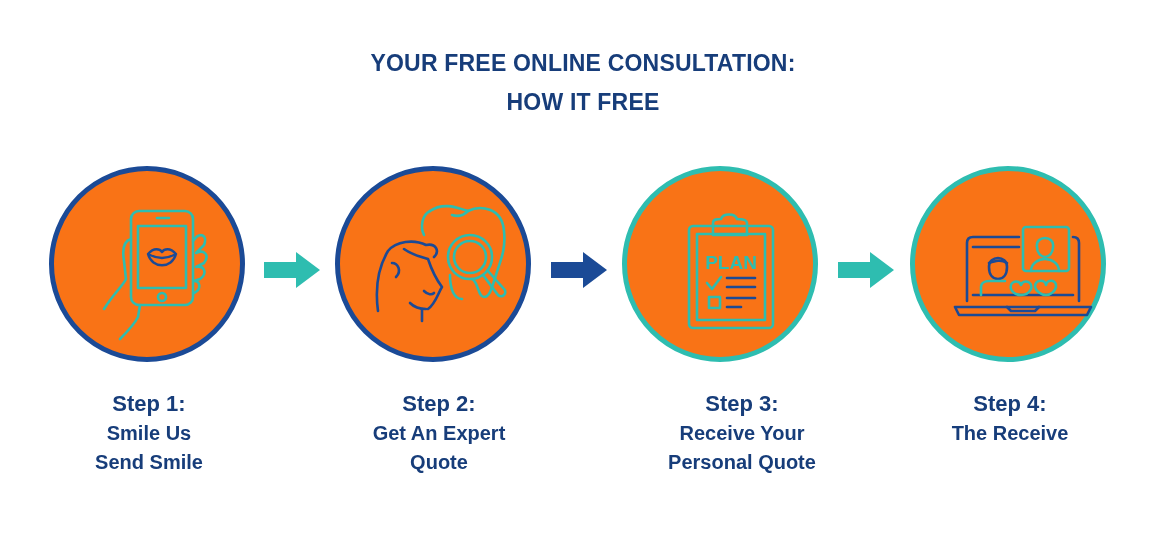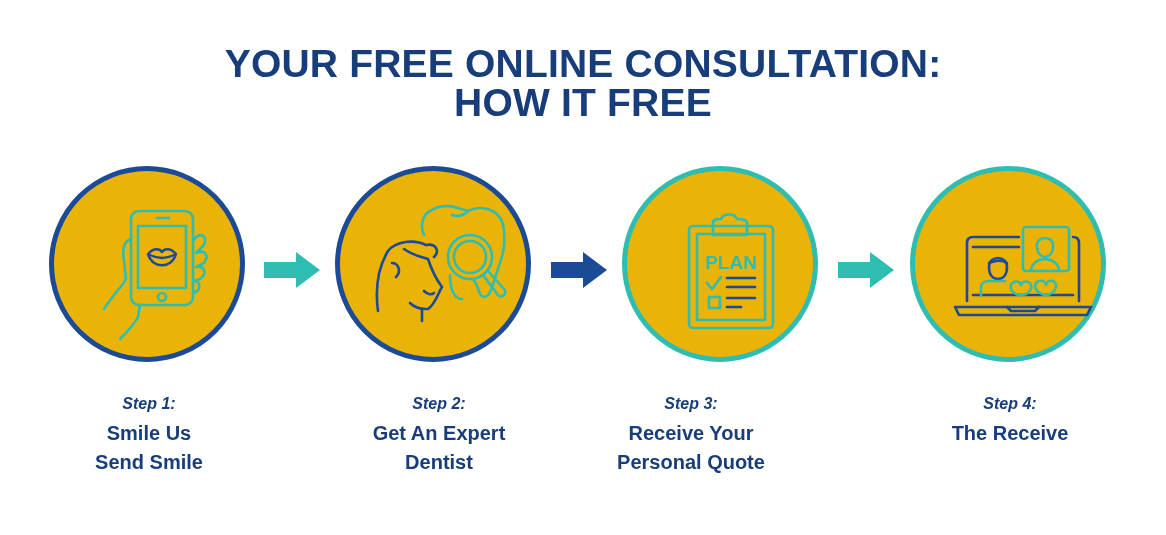--- a/index.html
+++ b/index.html
@@ -1,26 +1,26 @@
 <!DOCTYPE html>
 <html><head>
 <meta charset="utf-8">
 <style>
   html, body { margin: 0; padding: 0; background: #ffffff; }
   body { width: 1166px; height: 535px; position: relative; overflow: hidden;
          font-family: "Liberation Sans", "DejaVu Sans", sans-serif; }
   .title { position: absolute; left: 0; width: 1166px; top: 44px; text-align: center;
-           color: #173d7a; font-weight: bold; font-size: 39px; line-height: 39px; letter-spacing: 0.2px; }
+           color: #173d7a; font-weight: bold; font-size: 23px; line-height: 39px; letter-spacing: 0.2px; }
   .circle { position: absolute; width: 196px; height: 196px; border-radius: 50%;
-            box-sizing: border-box; border: 5px solid #1b4a96; top: 166px; background: #eab308; }
+            box-sizing: border-box; border: 5px solid #1b4a96; top: 166px; background: #f97316; }
   .circle.teal { border-color: #2ebdb0; }
   .circle svg { position: absolute; left: 0; top: 0; width: 186px; height: 186px; }
   .arrow { position: absolute; top: 250px; }
   .step { position: absolute; top: 389px; width: 240px; text-align: center; color: #173d7a; font-weight: bold; }
-  .step .num { font-size: 16px; line-height: 30px; font-style: italic; }
+  .step .num { font-size: 22px; line-height: 30px; }
   .step .line { font-size: 20px; line-height: 29px; }
 </style>
 </head>
 <body>
 
 <div class="title">
   <div>YOUR FREE ONLINE CONSULTATION:</div>
   <div>HOW IT FREE</div>
 </div>
 
@@ -119,23 +119,23 @@
 </div>
 
 <div class="step" style="left:29px;">
   <div class="num">Step 1:</div>
   <div class="line">Smile Us</div>
   <div class="line">Send Smile</div>
 </div>
 <div class="step" style="left:319px;">
   <div class="num">Step 2:</div>
   <div class="line">Get An Expert</div>
-  <div class="line">Dentist</div>
+  <div class="line">Quote</div>
 </div>
-<div class="step" style="left:571px;">
+<div class="step" style="left:622px;">
   <div class="num">Step 3:</div>
   <div class="line">Receive Your</div>
   <div class="line">Personal Quote</div>
 </div>
 <div class="step" style="left:890px;">
   <div class="num">Step 4:</div>
   <div class="line">The Receive</div>
 </div>
 
 </body></html>

